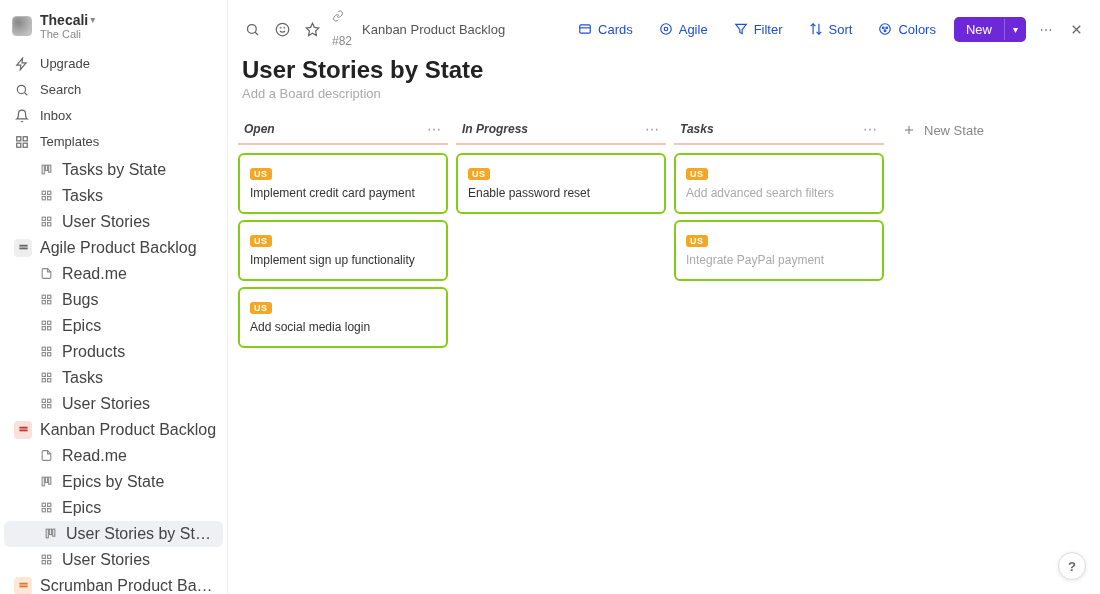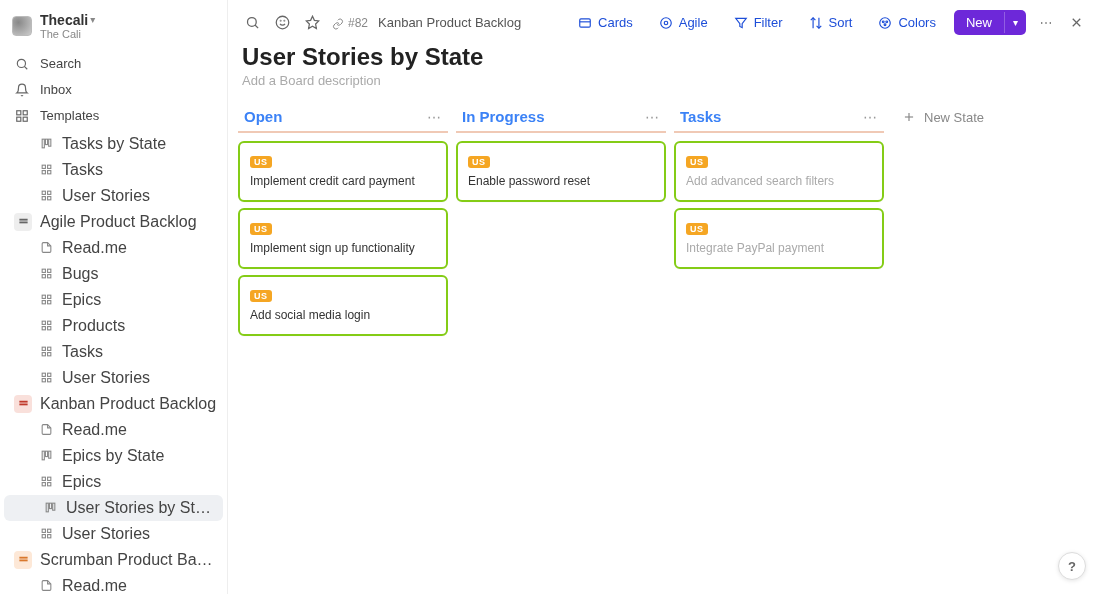--- a/index.html
+++ b/index.html
@@ -86,21 +86,21 @@
   display:flex; align-items:center; gap:10px;
   padding: 10px 14px 4px 14px;
 }
 .tb-left { display:flex; align-items:center; gap:10px; }
 .tb-icon-btn {
   width:20px; height:20px;
   display:flex; align-items:center; justify-content:center;
   color:#666; cursor:pointer; border-radius:4px;
 }
 .crumb-id { color:#888; font-size:12px; }
-.crumb-link { display:flex; align-items:flex-end; gap:4px; color:#888; font-size:12px;}
+.crumb-link { display:flex; align-items:flex-start; gap:12px; color:#888; font-size:12px;flex-direction:column;}
 .crumb-title { color:#555; font-size:13px; }
 .tb-spacer { flex:1; }
 .tb-btn {
   display:flex; align-items:center; gap:6px;
   padding: 4px 8px;
   color:#1d4ed8; font-size:13px;
   cursor:pointer; border-radius:4px;
 }
 .tb-new {
   display:flex; align-items:center;
@@ -123,21 +123,21 @@
 }
 .col {
   width:210px; flex-shrink:0;
 }
 .col-head {
   display:flex; align-items:center; justify-content:space-between;
   padding: 4px 6px 6px 6px;
   border-bottom:2px solid #f0c9b5;
   margin-bottom:8px;
 }
-.col-title { font-size:15px; font-weight:600; color:#3b82f6; }
+.col-title { font-size:12px; font-weight:600; color:#404040;font-style:italic; }
 .col-menu { color:#999; cursor:pointer; font-size:14px; letter-spacing:1px;}
 .card {
   background:#fff; border:2px solid #84cc16; border-radius:6px;
   padding:10px 10px 12px 10px; margin-bottom:6px;
   box-shadow: 0 1px 1px rgba(0,0,0,.02);
 }
 .card-tag {
   display:inline-block; background:#f5a623; color:#fff;
   font-size:9px; font-weight:700; padding:1px 4px; border-radius:3px;
   margin-bottom:6px; letter-spacing:.5px;
@@ -167,20 +167,28 @@
     <div class="ws-avatar"></div>
     <div class="ws-titleblock">
       <div style="display:flex;align-items:center;gap:4px;">
         <span class="ws-name">Thecali</span>
         <span class="chev">▾</span>
       </div>
       <span class="ws-sub">The Cali</span>
     </div>
   </div>
   <ul class="nav-list">
+    <li class="nav-item">
+      <span class="nav-icon">
+          <svg width="14" height="14" viewBox="0 0 24 24" fill="none" stroke="currentColor" stroke-width="2">
+            <path d="M13 2 3 14h7l-1 8 10-12h-7l1-8z"></path>
+          </svg>
+        </span>
+      <span>Upgrade</span>
+    </li>
     <li class="nav-item">
       <span class="nav-icon">
           <svg width="14" height="14" viewBox="0 0 24 24" fill="none" stroke="currentColor" stroke-width="2">
             <circle cx="11" cy="11" r="7"></circle>
             <path d="m21 21-5-5"></path>
           </svg>
         </span>
       <span>Search</span>
     </li>
     <li class="nav-item">

